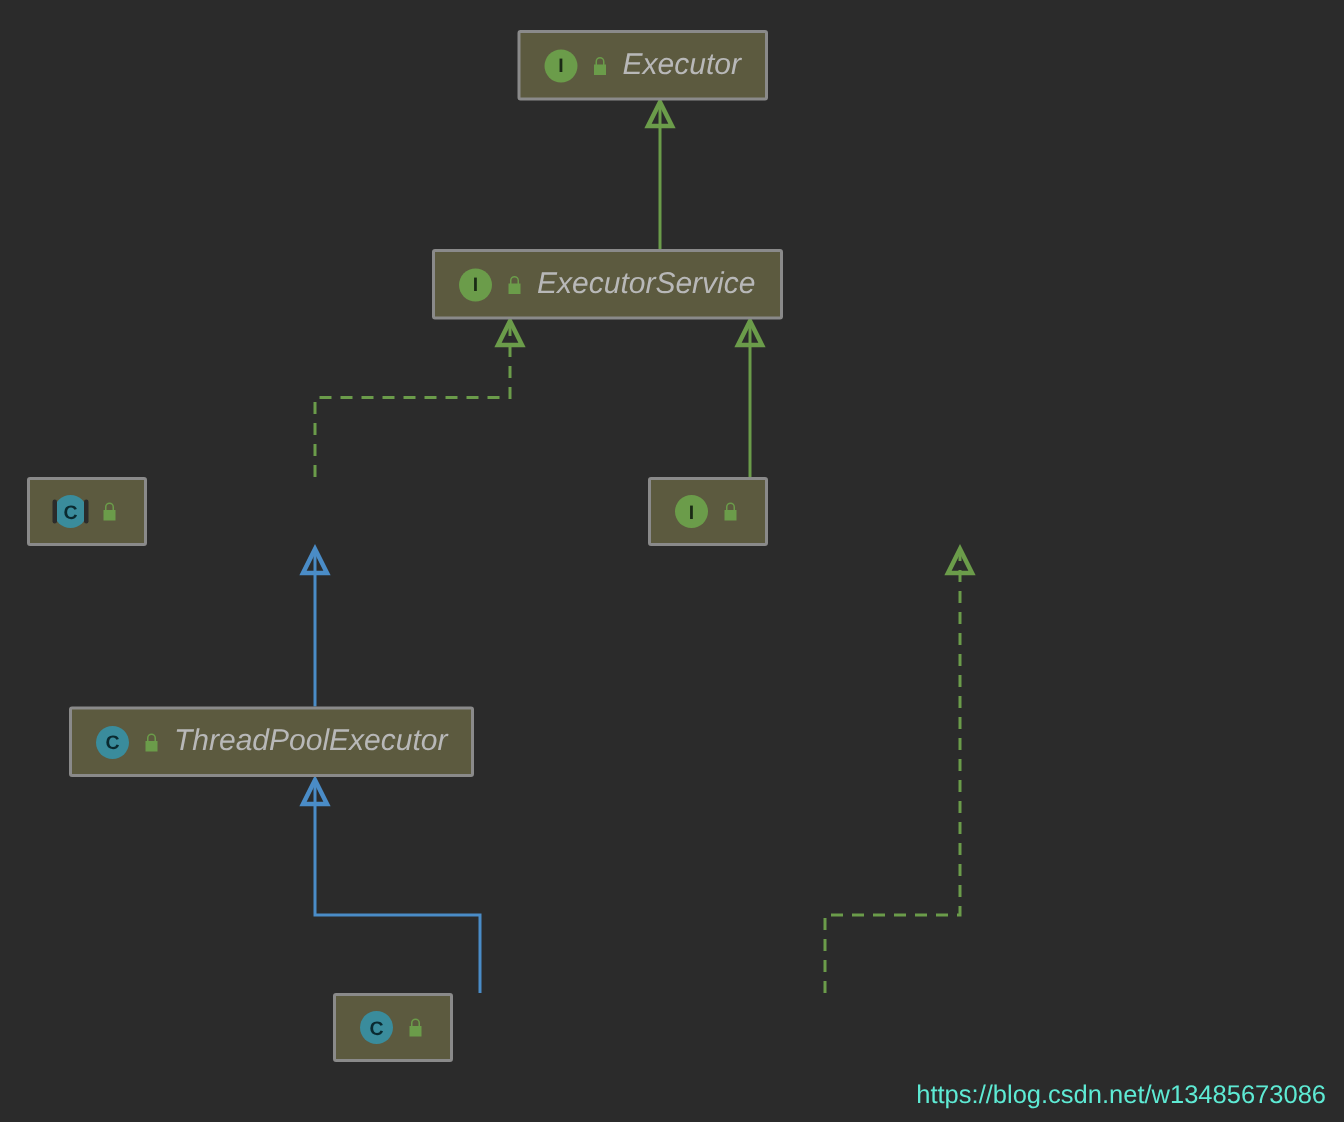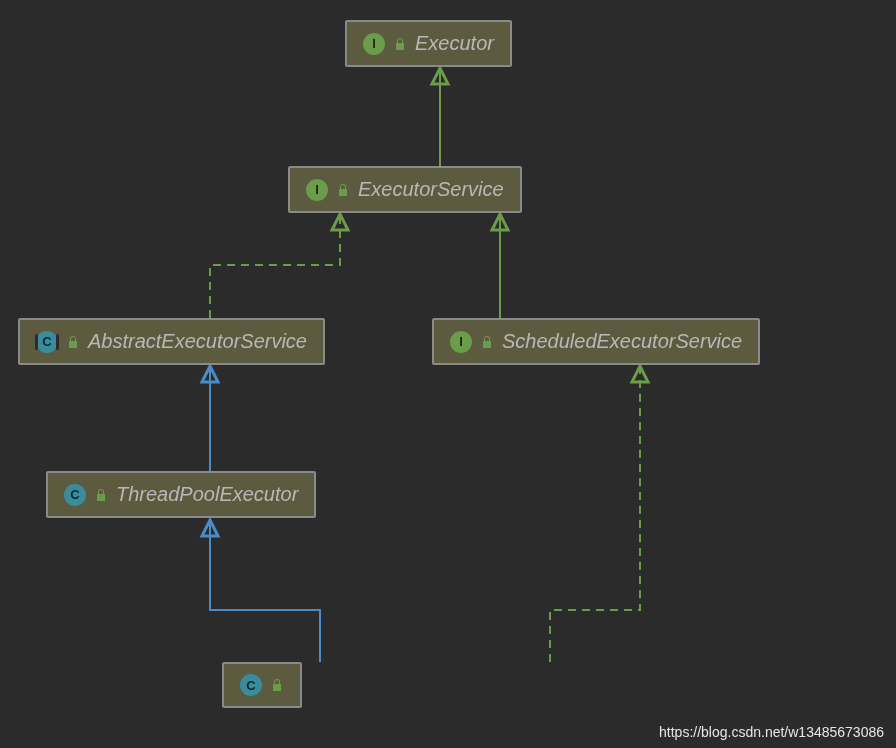--- a/index.html
+++ b/index.html
@@ -61,22 +61,22 @@
       top: 0;
       left: 0;
       width: 896px;
       height: 748px;
       pointer-events: none;
     }
     .watermark {
       position: absolute;
       bottom: 8px;
       right: 12px;
-      color: #e5e5e5;
-      font-size: 14px;
+      color: #5eead4;
+      font-size: 17px;
     }
   </style>
 </head>
 <body>
 
 <svg class="connections">
   <defs>
     <marker id="arrow-green" markerWidth="12" markerHeight="12" refX="10" refY="6" orient="auto">
       <path d="M2,2 L10,6 L2,10 Z" fill="none" stroke="#6b9c4a" stroke-width="1.5"></path>
     </marker>
@@ -112,29 +112,27 @@
       <path d="M3 6V4a3 3 0 016 0v2h1v7H2V6h1zm1 0h4V4a2 2 0 00-4 0v2z" fill="#6b9c4a"></path>
     </svg>
   <span class="label">ExecutorService</span>
 </div>
 
 <div class="node" style="left:18px; top:318px;">
   <span class="badge badge-ca">C</span>
   <svg class="lock-icon" viewBox="0 0 12 14">
       <path d="M3 6V4a3 3 0 016 0v2h1v7H2V6h1zm1 0h4V4a2 2 0 00-4 0v2z" fill="#6b9c4a"></path>
     </svg>
-  <span class="label">AbstractExecutorService</span>
 </div>
 
 <div class="node" style="left:432px; top:318px;">
   <span class="badge badge-i">I</span>
   <svg class="lock-icon" viewBox="0 0 12 14">
       <path d="M3 6V4a3 3 0 016 0v2h1v7H2V6h1zm1 0h4V4a2 2 0 00-4 0v2z" fill="#6b9c4a"></path>
     </svg>
-  <span class="label">ScheduledExecutorService</span>
 </div>
 
 <div class="node" style="left:46px; top:471px;">
   <span class="badge badge-c">C</span>
   <svg class="lock-icon" viewBox="0 0 12 14">
       <path d="M3 6V4a3 3 0 016 0v2h1v7H2V6h1zm1 0h4V4a2 2 0 00-4 0v2z" fill="#6b9c4a"></path>
     </svg>
   <span class="label">ThreadPoolExecutor</span>
 </div>
 

